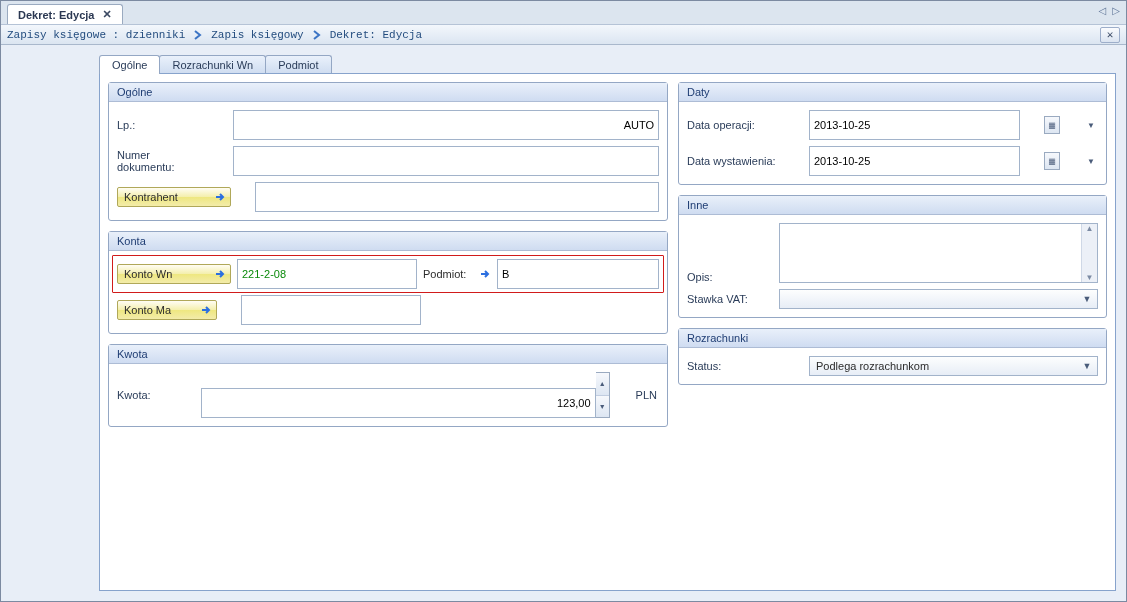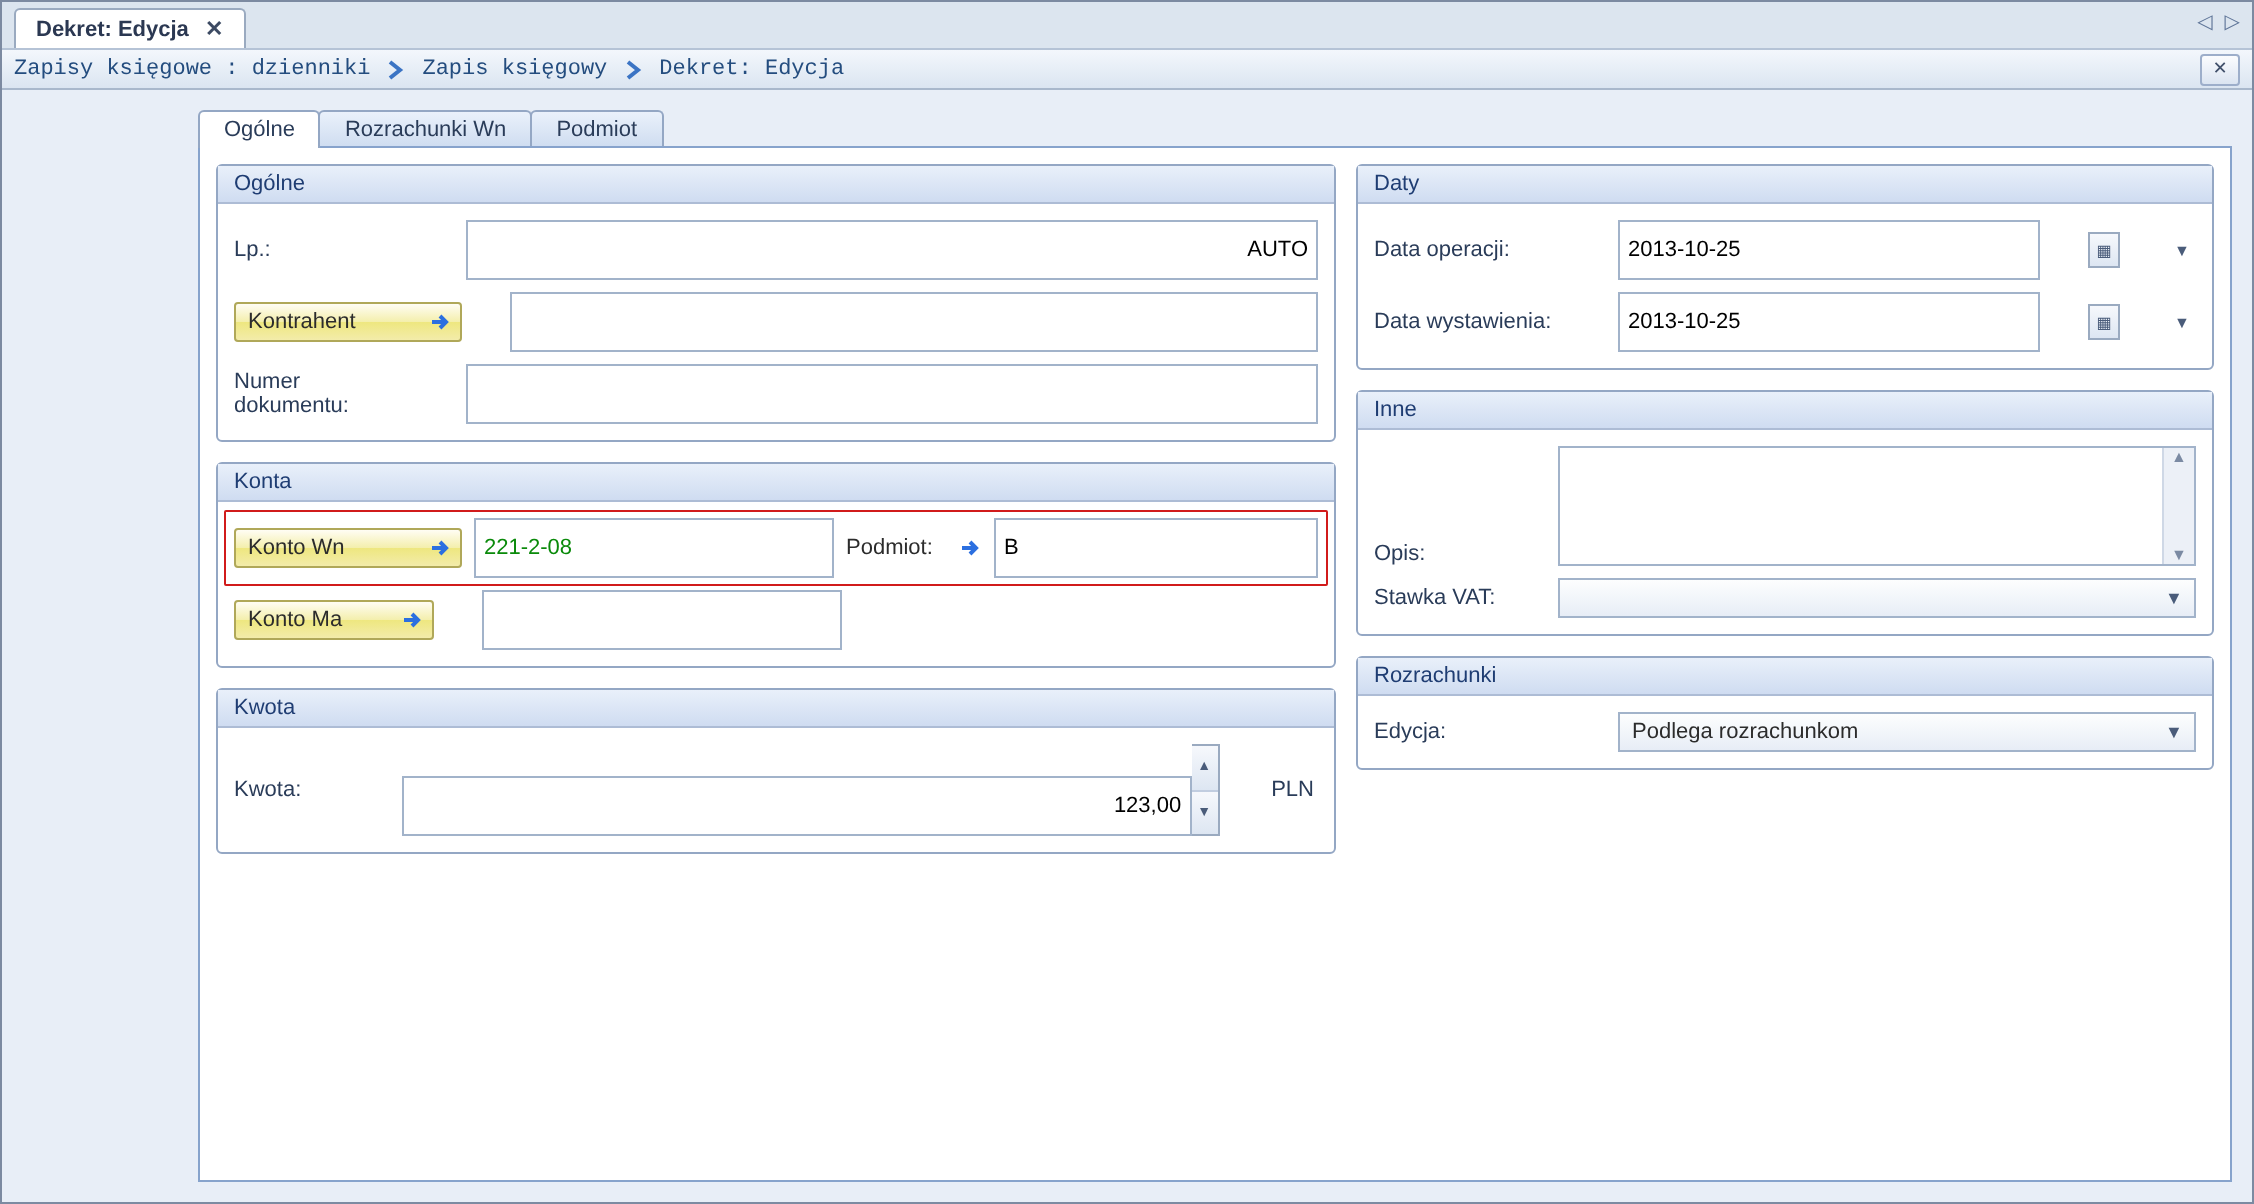--- a/index.html
+++ b/index.html
@@ -308,32 +308,32 @@
       <div class="col-left">
 
         <div class="groupbox">
           <div class="gb-head">Ogólne</div>
           <div class="gb-body">
             <div class="row">
               <label style="width:92px">Lp.:</label>
               <input type="text" readonly="" style="flex: 1 1 0%; text-align: right;" value="AUTO">
             </div>
             <div class="row">
+              <label style="width:92px">Numer dokumentu:</label>
+              <input type="text" style="flex: 1 1 0%;" value="">
+            </div>
+            <div class="row">
               <div class="yellow-btn" style="width:114px">
                 <span>Kontrahent</span>
                 <span class="arrow">
                     <svg width="12" height="12" viewBox="0 0 12 12">
                       <path d="M2 6 H9 M6 3 L9 6 L6 9" fill="none" stroke="#2b6fe0" stroke-width="2"></path>
                     </svg>
                   </span>
               </div>
-              <input type="text" style="flex: 1 1 0%;" value="">
-            </div>
-            <div class="row">
-              <label style="width:92px">Numer dokumentu:</label>
               <input type="text" style="flex: 1 1 0%;" value="">
             </div>
           </div>
         </div>
 
         <div class="groupbox">
           <div class="gb-head">Konta</div>
           <div class="gb-body">
             <div class="highlight-box">
               <div class="yellow-btn" style="width:114px">
@@ -427,21 +427,21 @@
                 <span class="caret">▼</span>
               </div>
             </div>
           </div>
         </div>
 
         <div class="groupbox">
           <div class="gb-head">Rozrachunki</div>
           <div class="gb-body">
             <div class="row">
-              <label style="width:98px">Edycja:</label>
+              <label style="width:98px">Status:</label>
               <div class="select-like">
                 <span>Podlega rozrachunkom</span>
                 <span class="caret">▼</span>
               </div>
             </div>
           </div>
         </div>
 
       </div>
 

